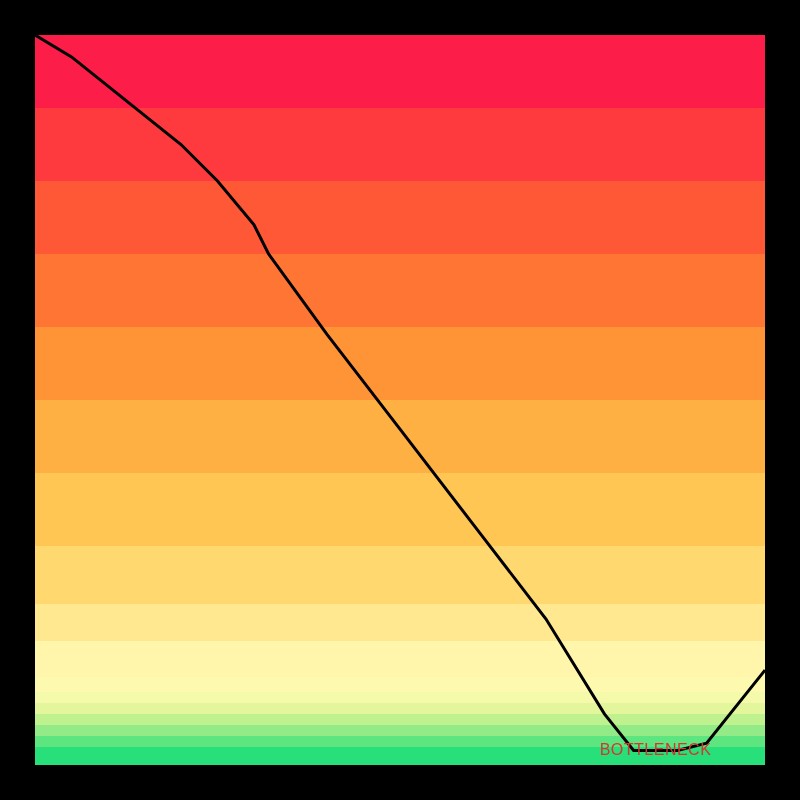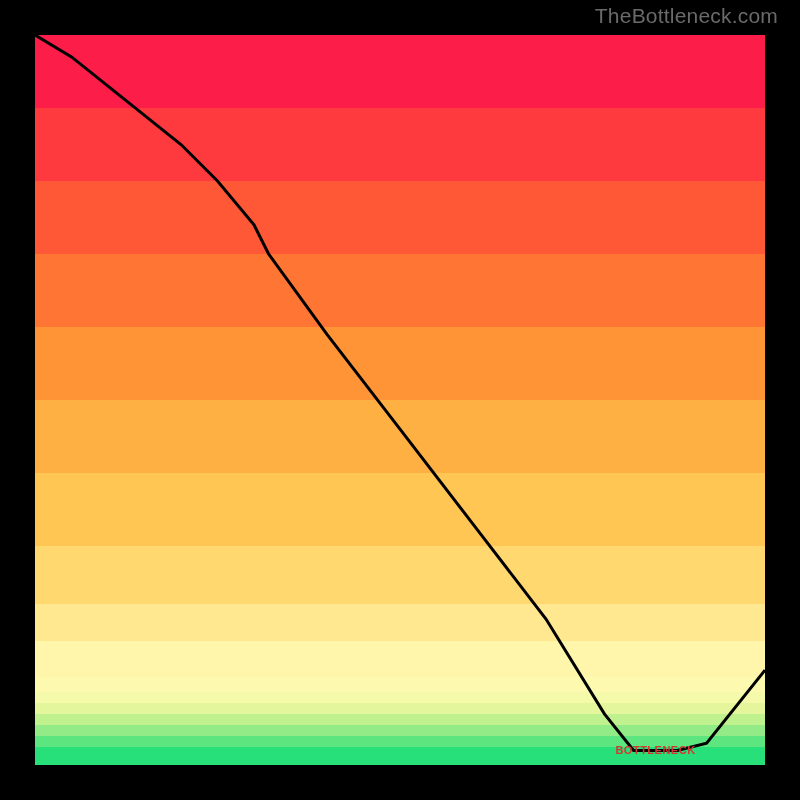--- a/index.html
+++ b/index.html
@@ -36,32 +36,31 @@
   svg.gradient, svg.overlay {
     position: absolute;
     left: 0;
     top: 0;
     width: 730px;
     height: 730px;
   }
   .marker-label {
     position: absolute;
     color: #d7352f;
-    font-size: 11px;
-    font-weight: 700;
+    font-size: 16px;
+    font-weight: 400;
     letter-spacing: 0.5px;
     white-space: nowrap;
     transform: translate(-50%, -50%);
   }
 </style>
 </head>
 <body>
 
 <div class="wrap">
-  <div class="attribution">TheBottleneck.com</div>
 
   <div class="plot">
     <svg class="gradient" viewBox="0 0 730 730" preserveAspectRatio="none">
       <defs>
         <linearGradient id="bg" x1="0" y1="1" x2="0" y2="0">
             <stop offset="0.00%" stop-color="#27e07a"></stop>
             <stop offset="2.50%" stop-color="#27e07a"></stop>
             <stop offset="2.50%" stop-color="#5de57f"></stop>
             <stop offset="4.00%" stop-color="#5de57f"></stop>
             <stop offset="4.00%" stop-color="#92eb86"></stop>

